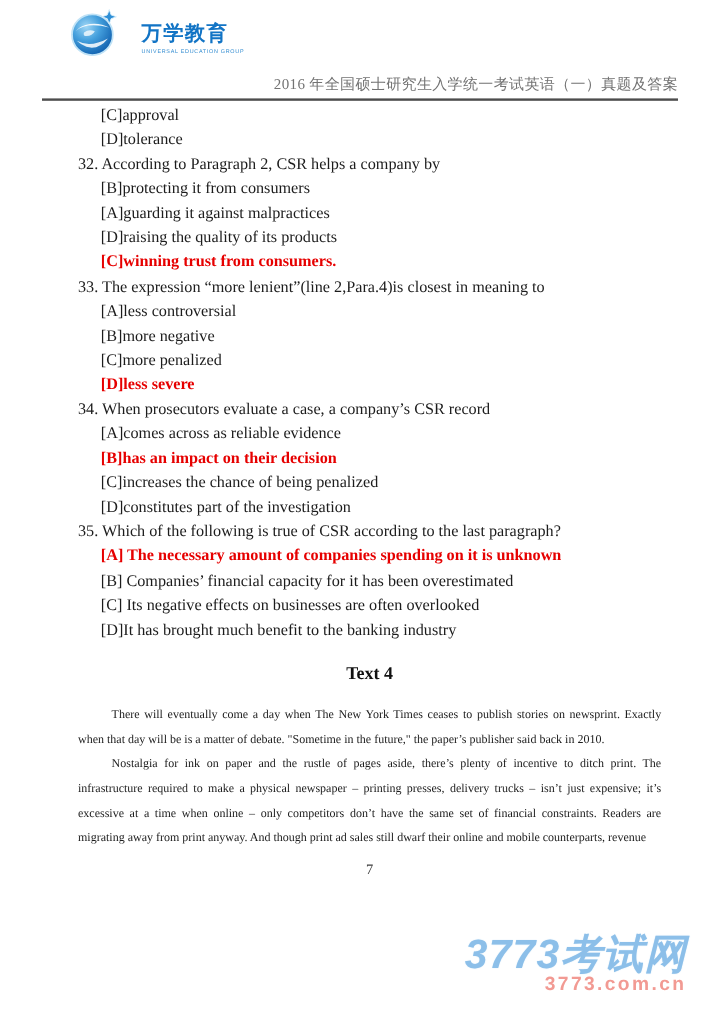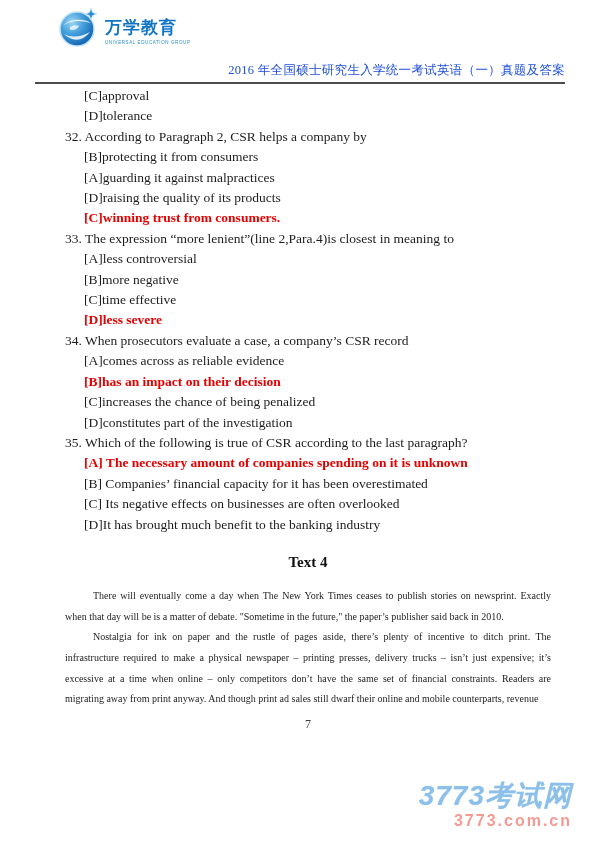--- a/index.html
+++ b/index.html
@@ -13,35 +13,35 @@
   }
   .page { width: 600px; height: 847px; position: relative; background: #ffffff; }
 
   
   .header {
     position: absolute; top: 0; left: 35px; right: 35px; height: 84px;
     border-bottom: 2px solid #4d4d4d;
   }
   .logo {
     position: absolute; left: 23px; top: 6px;
-    display: flex; align-items: center; gap: 5px;
+    display: flex; align-items: center; gap: 18px;
   }
   .logo-text-cn {
     font-family: "Liberation Sans", "DejaVu Sans", sans-serif;
     font-weight: bold; font-size: 17px; letter-spacing: 1px;
     color: #1274c5;
   }
   .logo-text-en {
     font-family: "Liberation Sans", "DejaVu Sans", sans-serif;
     font-size: 4.5px; letter-spacing: 0.6px; color: #2e8ad0;
     margin-top: 1px; white-space: nowrap;
   }
   .header-title {
     position: absolute; right: 0; bottom: 3px;
-    font-size: 12.5px; color: #1d4ed8; letter-spacing: 0.3px;
+    font-size: 12.5px; color: #737373; letter-spacing: 0.3px;
     white-space: nowrap;
   }
 
   
   .content {
     position: absolute; top: 86px; left: 65px; right: 49px;
   }
   .line {
     font-size: 13.5px; line-height: 20.4px; white-space: nowrap;
   }
@@ -66,21 +66,21 @@
     margin-top: 7px; text-align: center;
     font-size: 12px; color: #3c3c3c;
   }
   .watermark {
     position: absolute; right: 28px; top: 781px;
     text-align: right;
     font-family: "Liberation Sans", "DejaVu Sans", sans-serif;
     pointer-events: none;
   }
   .watermark-main {
-    font-size: 28px; font-weight: bold; font-style: italic;
+    font-size: 34px; font-weight: bold; font-style: italic;
     color: #8cbfe9; letter-spacing: 1px; line-height: 30px;
     text-shadow: 0 0 1px #c9e2f5;
   }
   .watermark-sub {
     font-size: 16px; font-weight: bold;
     color: #f29a93; letter-spacing: 2px; line-height: 18px;
     margin-top: 1px;
   }
 </style>
 </head>
@@ -125,21 +125,21 @@
       <div class="line opt">[B]protecting it from consumers</div>
       <div class="line opt">[A]guarding it against malpractices</div>
       <div class="line opt">[D]raising the quality of its products</div>
       <div class="line opt red">[C]winning trust from consumers.</div>
     </div>
 
     <div>
       <div class="line">33. The expression “more lenient”(line 2,Para.4)is closest in meaning to</div>
       <div class="line opt">[A]less controversial</div>
       <div class="line opt">[B]more negative</div>
-      <div class="line opt">[C]time effective</div>
+      <div class="line opt">[C]more penalized</div>
       <div class="line opt red">[D]less severe</div>
     </div>
 
     <div>
       <div class="line">34. When prosecutors evaluate a case, a company’s CSR record</div>
       <div class="line opt">[A]comes across as reliable evidence</div>
       <div class="line opt red">[B]has an impact on their decision</div>
       <div class="line opt">[C]increases the chance of being penalized</div>
       <div class="line opt">[D]constitutes part of the investigation</div>
     </div>

